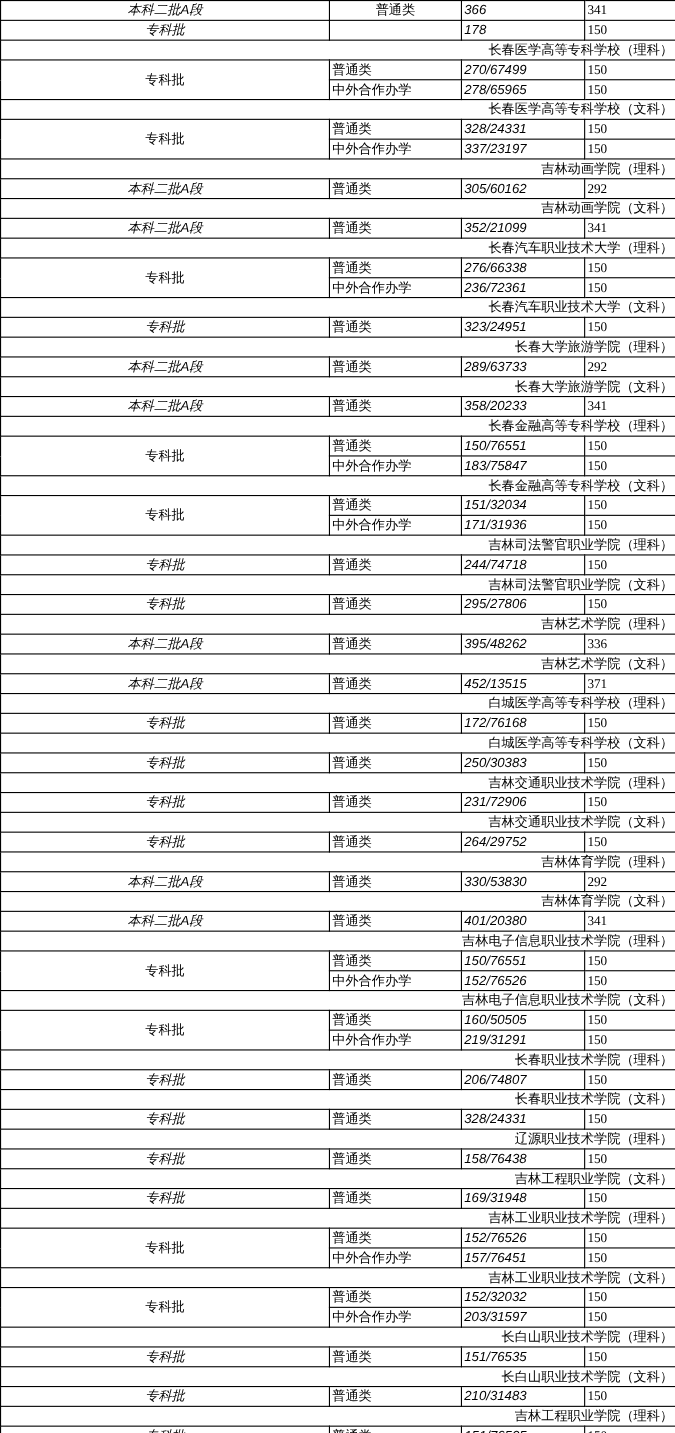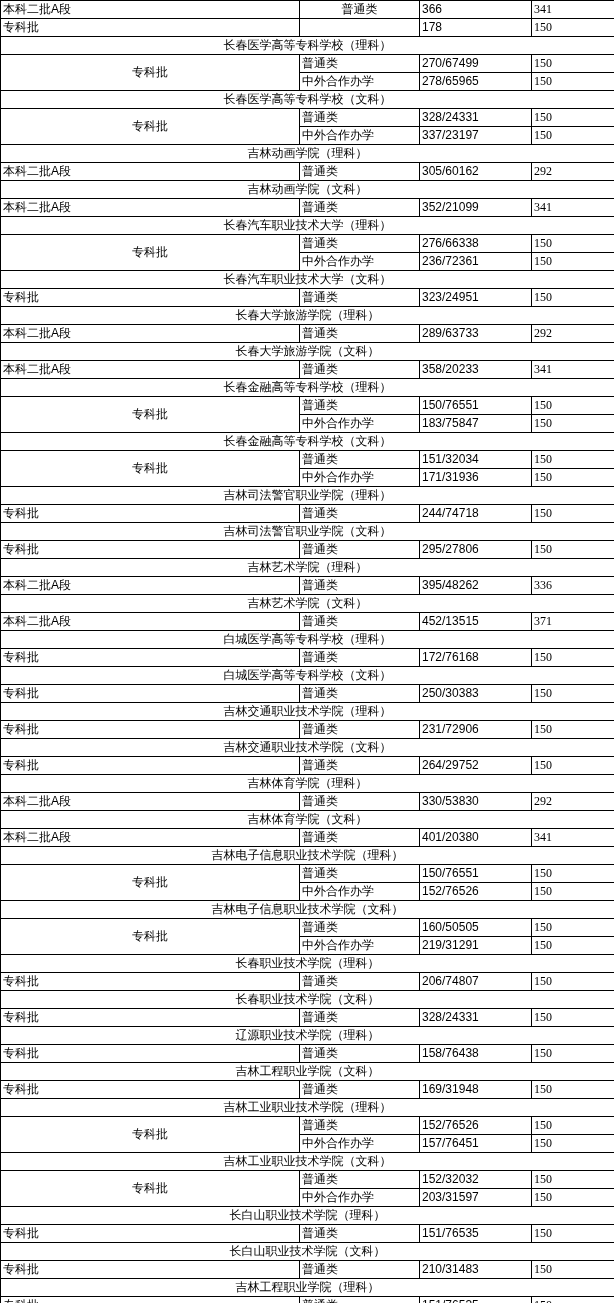--- a/index.html
+++ b/index.html
@@ -29,40 +29,42 @@
     overflow: hidden;
     white-space: nowrap;
   }
   
   col.c0 { width: 299px; }
   col.c1 { width: 120px; }
   col.c2 { width: 112px; }
   col.c3 { width: 83px; }
 
   td.school {
+    text-align: right;
+    padding-left: 3px;
+  }
+  td.batch-left {
     text-align: center;
     padding-left: 3px;
-  }
-  td.batch-left {
-    text-align: left;
-    padding-left: 3px;
+    font-style: italic;
   }
   td.batch-center {
     text-align: center;
   }
   td.type {
     text-align: left;
     padding-left: 3px;
   }
   td.type-center {
     text-align: center;
   }
   td.score {
     text-align: left;
     padding-left: 3px;
+    font-style: italic;
   }
   td.line {
     text-align: left;
     padding-left: 3px;
     font-family: Liberation Serif, serif;
   }
 </style>
 </head>
 <body>
 

